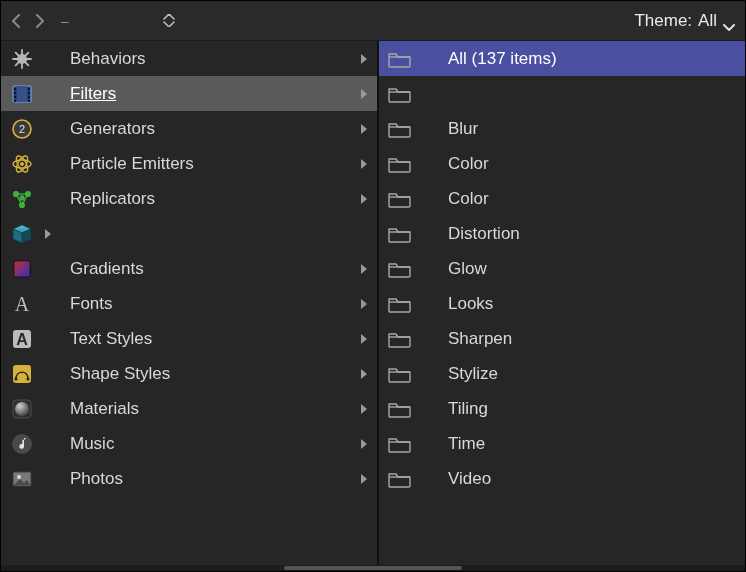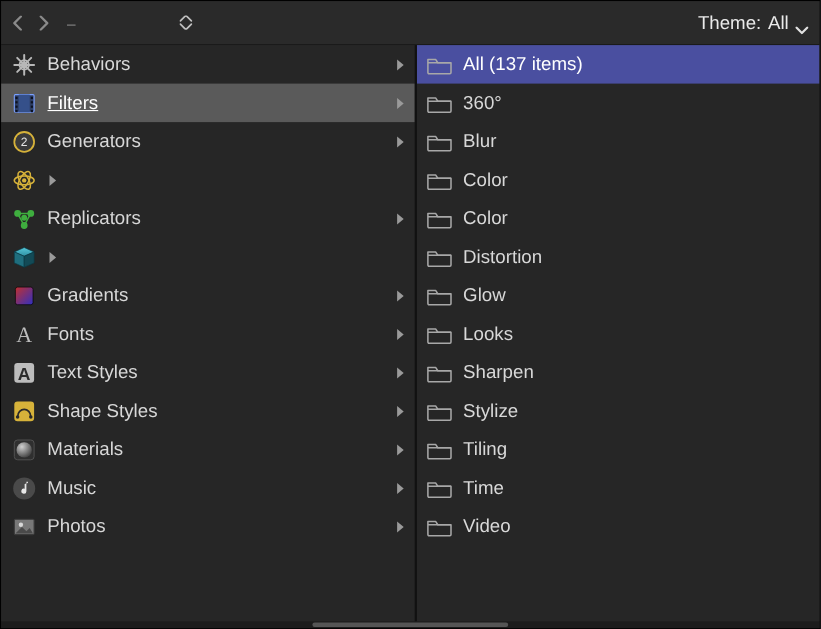--- a/index.html
+++ b/index.html
@@ -88,21 +88,21 @@
     width: 26px; height: 26px;
     display: flex; align-items: center; justify-content: center;
     flex-shrink: 0;
   }
   .cat-icon svg { display:block; }
   .folder-icon {
     width: 26px; height: 20px;
     display:flex; align-items:center; justify-content:center;
     flex-shrink:0;
   }
-  .label { flex: 1; white-space: nowrap; overflow:hidden; text-overflow: ellipsis; }
+  .label { flex: 1; white-space: nowrap; overflow:hidden; text-overflow: ellipsis; margin-left: 27px; }
   .disclose {
     width:10px; height:12px;
     display:flex; align-items:center; justify-content:center;
     flex-shrink:0;
   }
 
   .scrollhint {
     height: 6px;
     background: #1c1c1c;
     position: relative;
@@ -226,20 +226,21 @@
             <span class="cat-icon">
               <svg width="24" height="24" viewBox="0 0 24 24">
                 <g fill="none" stroke="#d6b23a" stroke-width="1.4">
                   <ellipse cx="12" cy="12" rx="9" ry="4"></ellipse>
                   <ellipse cx="12" cy="12" rx="9" ry="4" transform="rotate(60 12 12)"></ellipse>
                   <ellipse cx="12" cy="12" rx="9" ry="4" transform="rotate(-60 12 12)"></ellipse>
                 </g>
                 <circle cx="12" cy="12" r="2" fill="#d6b23a"></circle>
               </svg>
             </span>
+            <span class="label">Particle Emitters</span>
             <span class="disclose">
               <svg width="8" height="12" viewBox="0 0 8 12">
                 <path d="M1 1 L7 6 L1 11 Z" fill="#9a9a9a"></path>
               </svg>
             </span>
           </div>
           <div class="row">
             <span class="cat-icon">
               <svg width="24" height="24" viewBox="0 0 24 24">
                 <g stroke="#3fae3f" stroke-width="1.4" fill="#3fae3f">
@@ -392,21 +393,20 @@
           </div>
           <div class="row">
             <span class="folder-icon">
               <svg width="26" height="20" viewBox="0 0 26 20">
                 <g fill="none" stroke="#a8a8a8" stroke-width="1.4" stroke-linejoin="round">
                   <path d="M2 5 h7 l2 3 h12 v9 a1 1 0 0 1 -1 1 H3 a1 1 0 0 1 -1 -1 z"></path>
                   <path d="M2 8 h21"></path>
                 </g>
               </svg>
             </span>
-            <span class="label">360°</span>
           </div>
           <div class="row">
             <span class="folder-icon">
               <svg width="26" height="20" viewBox="0 0 26 20">
                 <g fill="none" stroke="#a8a8a8" stroke-width="1.4" stroke-linejoin="round">
                   <path d="M2 5 h7 l2 3 h12 v9 a1 1 0 0 1 -1 1 H3 a1 1 0 0 1 -1 -1 z"></path>
                   <path d="M2 8 h21"></path>
                 </g>
               </svg>
             </span>

